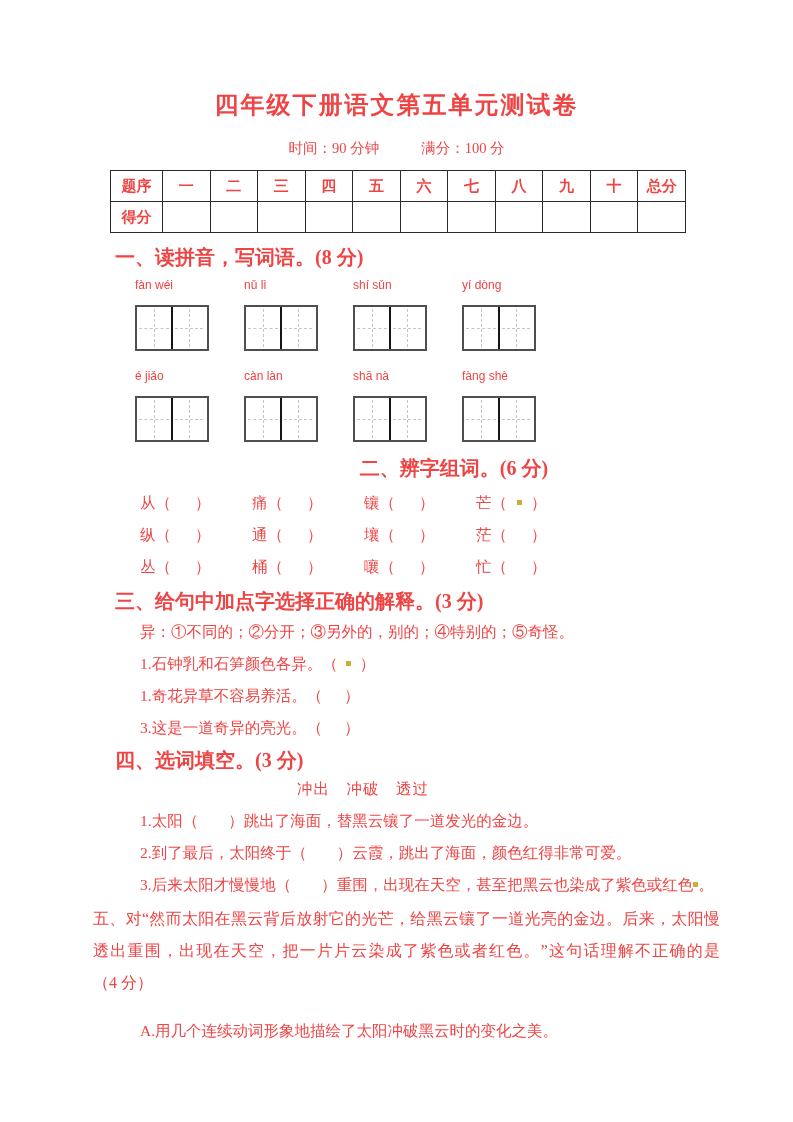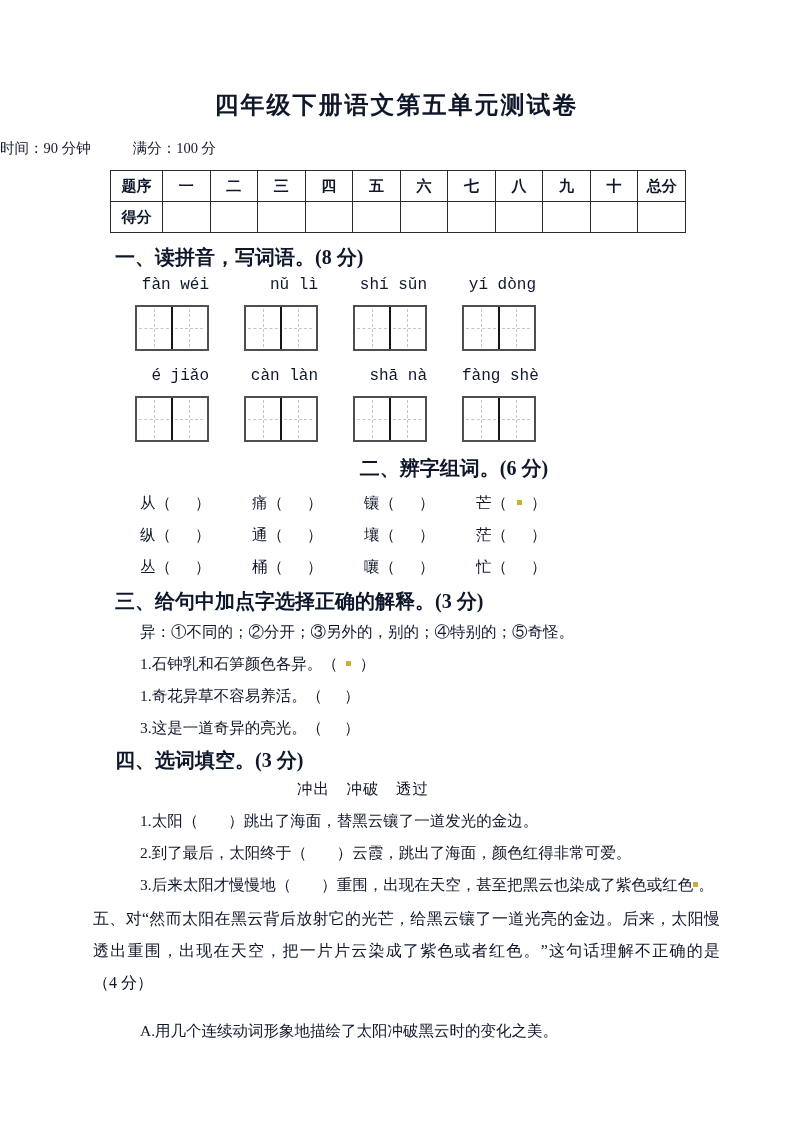--- a/index.html
+++ b/index.html
@@ -3,35 +3,35 @@
 <meta charset="utf-8">
 <style>
   * { margin:0; padding:0; box-sizing:border-box; }
   html,body { background:#ffffff; }
   .page {
     position:relative;
     width:793px; height:1122px;
     margin:0 auto;
     background:#ffffff;
     font-family:"Liberation Serif", serif;
-    color:#0f172a;
+    color:#ef4444;
     overflow:hidden;
   }
   .title {
     padding-top:90px;
     text-align:center;
     font-family:"Liberation Sans", sans-serif;
     font-size:24px;
     font-weight:bold;
     letter-spacing:2px;
     line-height:30px;
   }
   .info-line {
     margin-top:18px;
-    text-align:left;
+    text-align:center;
     font-size:14.5px;
     line-height:20px;
   }
   .info-line .info-time { margin-right:42px; }
 
   table.score-table {
     margin:12px 0 0 110px;
     width:576px;
     border-collapse:collapse;
     table-layout:fixed;
@@ -56,23 +56,23 @@
   .h3 { margin-top:7px; }
   .h4 { margin-top:5px; }
 
   
   .word-row { display:flex; margin-left:135px; }
   .word-row.row1 { margin-top:8px; }
   .word-row.row2 { margin-top:16px; }
   .word-block { width:109px; }
   .pinyin {
     width:74px;
-    text-align:right;
-    font-family:Liberation Mono, monospace;
-    font-size:16px;
+    text-align:left;
+    font-family:Liberation Sans, sans-serif;
+    font-size:12px;
     line-height:18px;
     margin-bottom:11px;
     white-space:nowrap;
   }
   .tzg { display:flex; border:2px solid #4f4f4f; width:74px; }
   .tzg .cell { width:34px; height:42px; position:relative; background:#fff; }
   .tzg .cell + .cell { border-left:2px solid #151515; }
   .tzg .cell::before {
     content:''; position:absolute; left:50%; top:2px; bottom:2px;
     border-left:1px dashed #c6c6c6;

